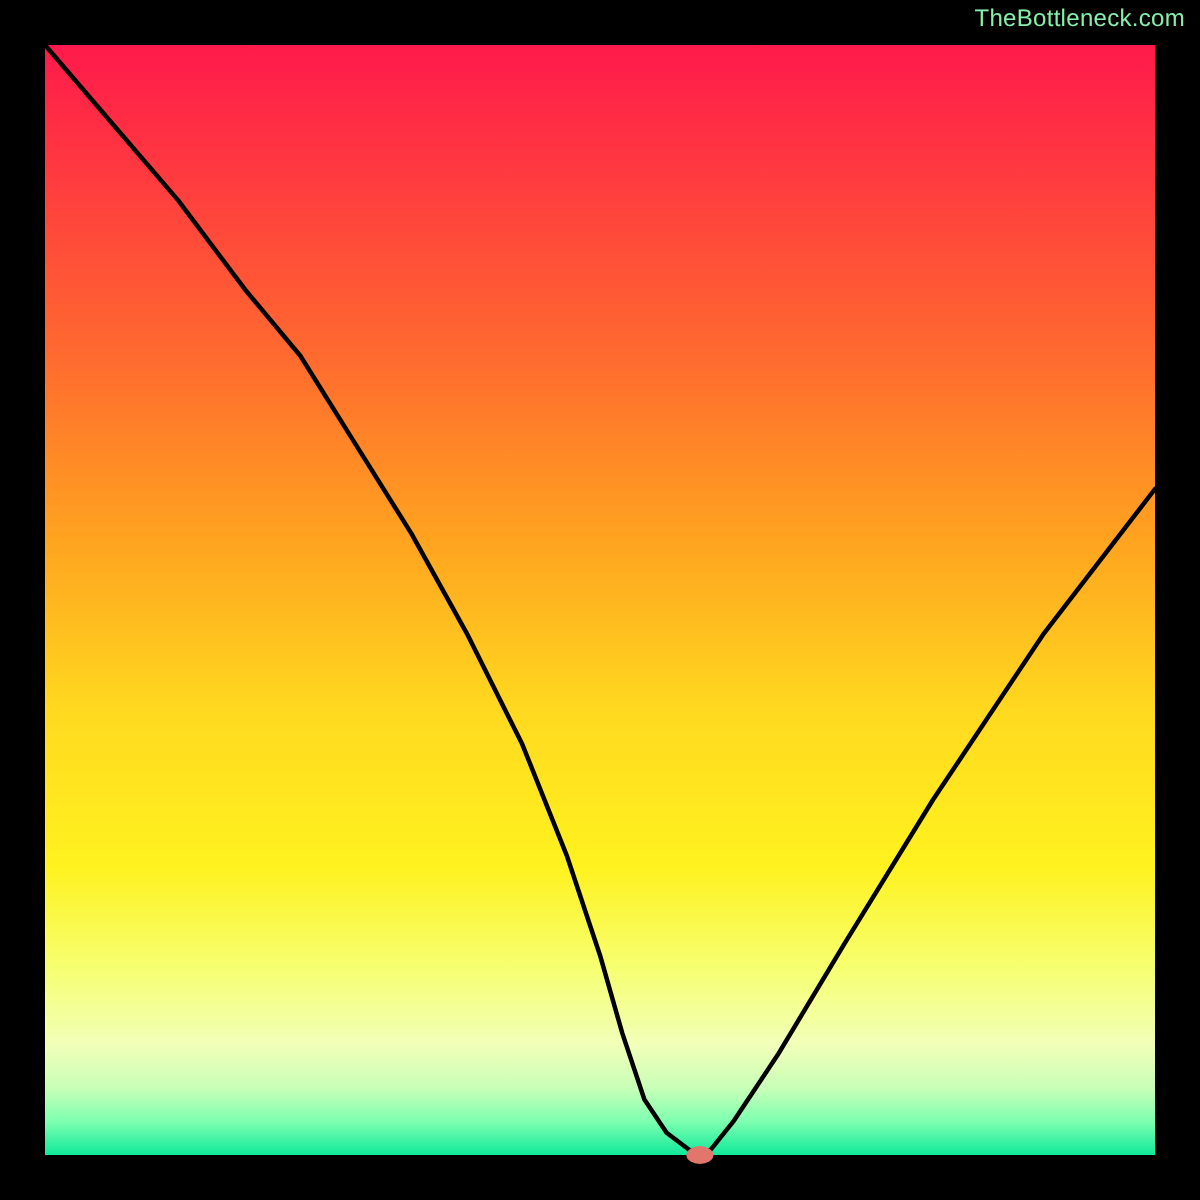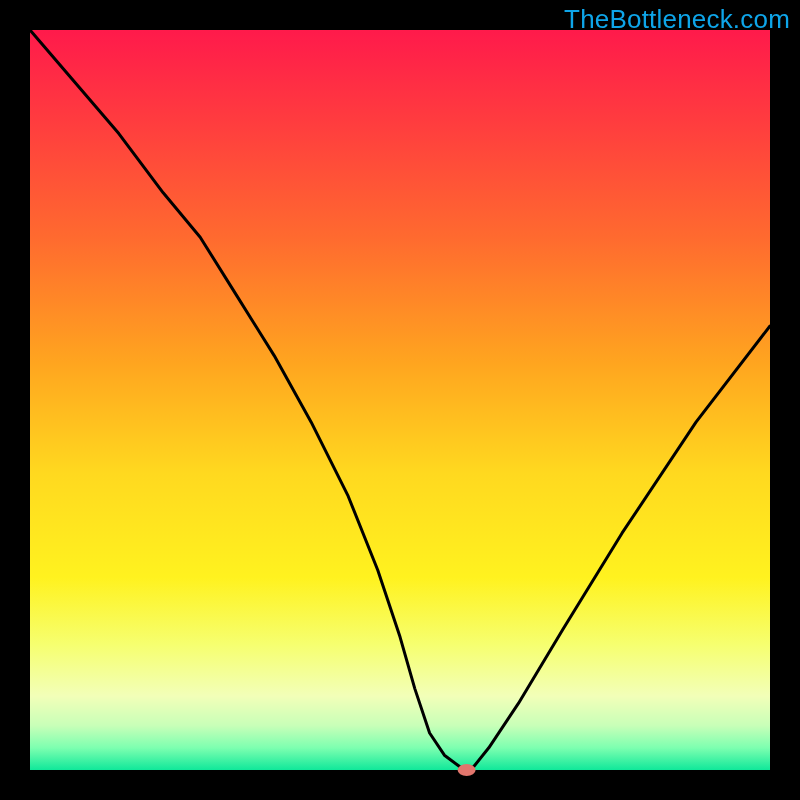--- a/index.html
+++ b/index.html
@@ -13,22 +13,22 @@
   }
   .container {
     position: relative;
     width: 800px;
     height: 800px;
   }
   .watermark {
     position: absolute;
     top: 4px;
     right: 10px;
-    color: #0ea5e9;
-    font-size: 26px;
+    color: #86efac;
+    font-size: 16px;
     font-weight: 500;
     z-index: 10;
     letter-spacing: 0.2px;
   }
   svg {
     display: block;
   }
 </style>
 </head>
 <body>

